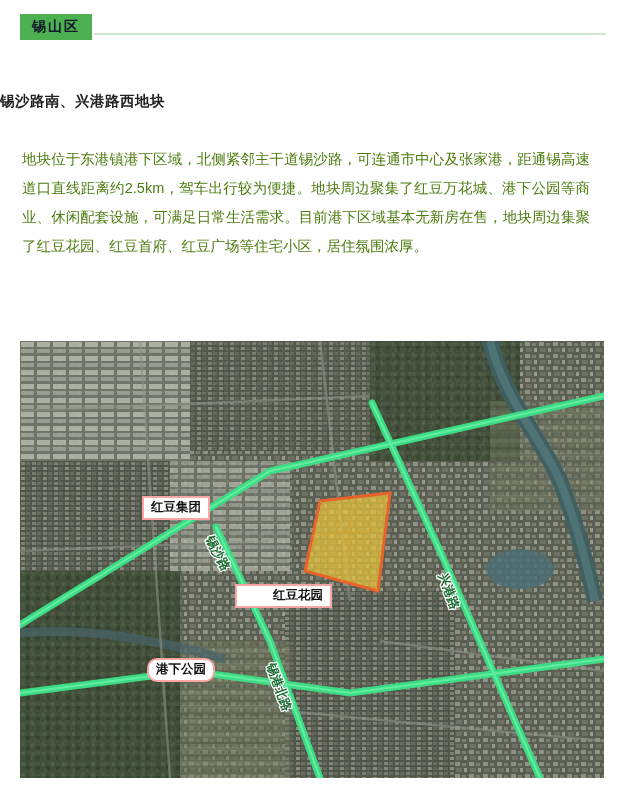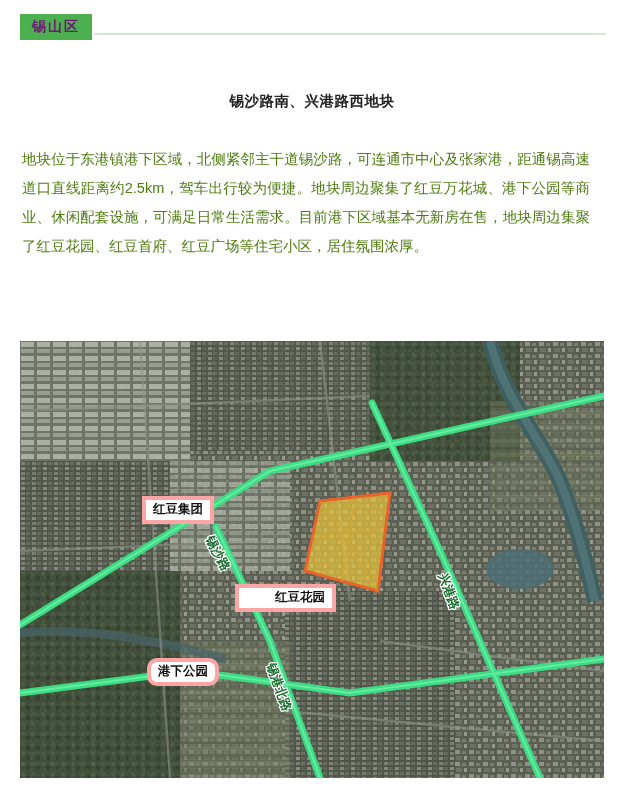--- a/index.html
+++ b/index.html
@@ -25,40 +25,39 @@
   
   .district-bar {
     padding: 14px 0 0 20px;
     height: 42px;
     box-sizing: border-box;
     position: relative;
   }
   .district-badge {
     display: inline-block;
     background: #4caf50;
-    color: #701a75;
+    color: #0f172a;
     font-size: 14px;
     font-weight: bold;
     letter-spacing: 2px;
     padding: 4px 12px 5px 12px;
     line-height: 1.2;
     vertical-align: middle;
   }
   .district-rule {
     position: absolute;
     left: 94px;
     right: 18px;
     top: 33px;
     height: 2px;
     background: #cfe8cf;
   }
 
   
   .doc-title {
-    text-align: center;
     font-size: 14.5px;
     font-weight: bold;
     color: #222222;
     margin-top: 50px;
     letter-spacing: 0.5px;
   }
 
   
   .body-text {
     margin: 34px 34px 0 22px;
@@ -80,21 +79,21 @@
     background: #43513f;
   }
   .map-svg {
     display: block;
     width: 584px;
     height: 437px;
   }
   .map-label {
     position: absolute;
     background: #ffffff;
-    border: 4px solid #fca5a5;
+    border: 2px solid #fca5a5;
     color: #111111;
     font-size: 12.5px;
     font-weight: bold;
     padding: 2px 7px 3px 7px;
     white-space: nowrap;
     line-height: 1.2;
   }
   .road-label {
     position: absolute;
     color: #1a6b2f;

